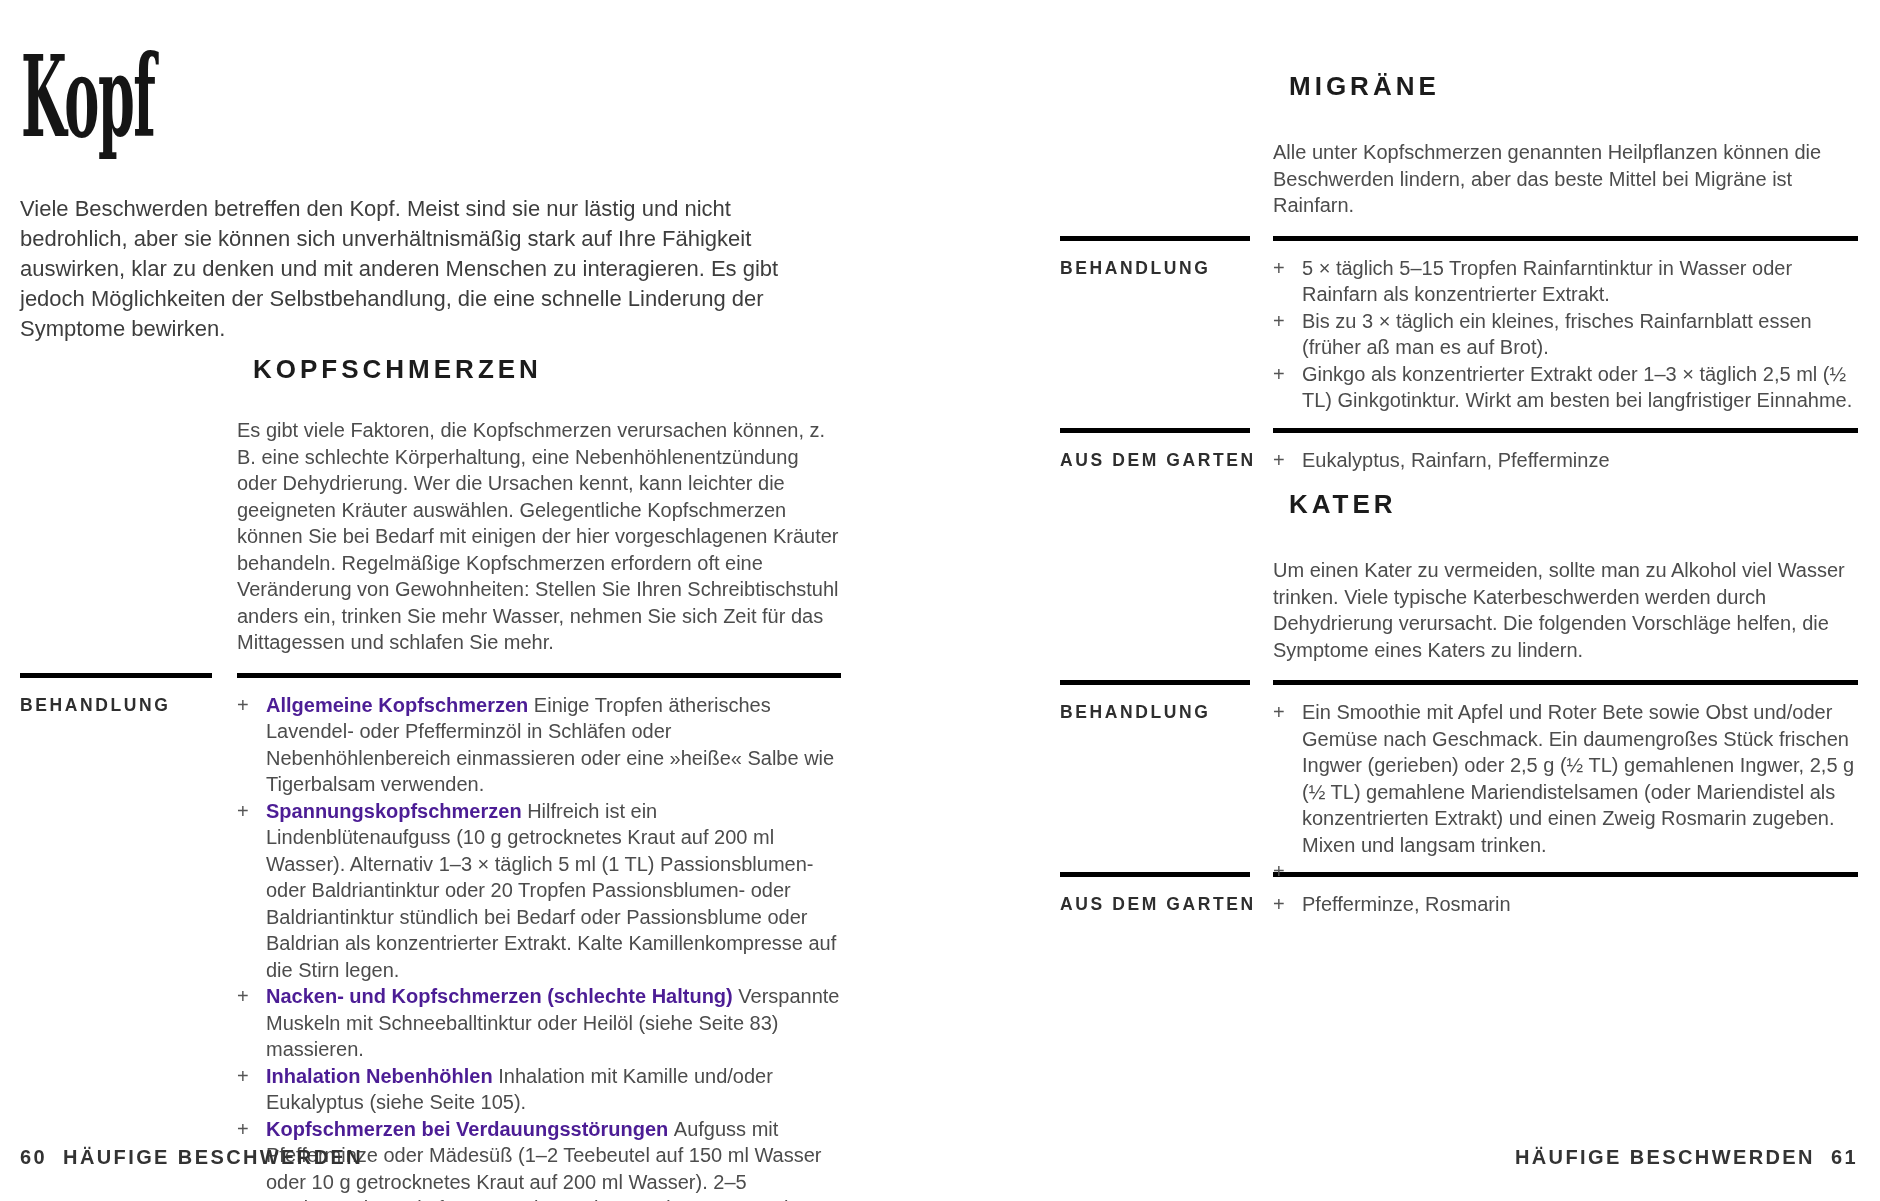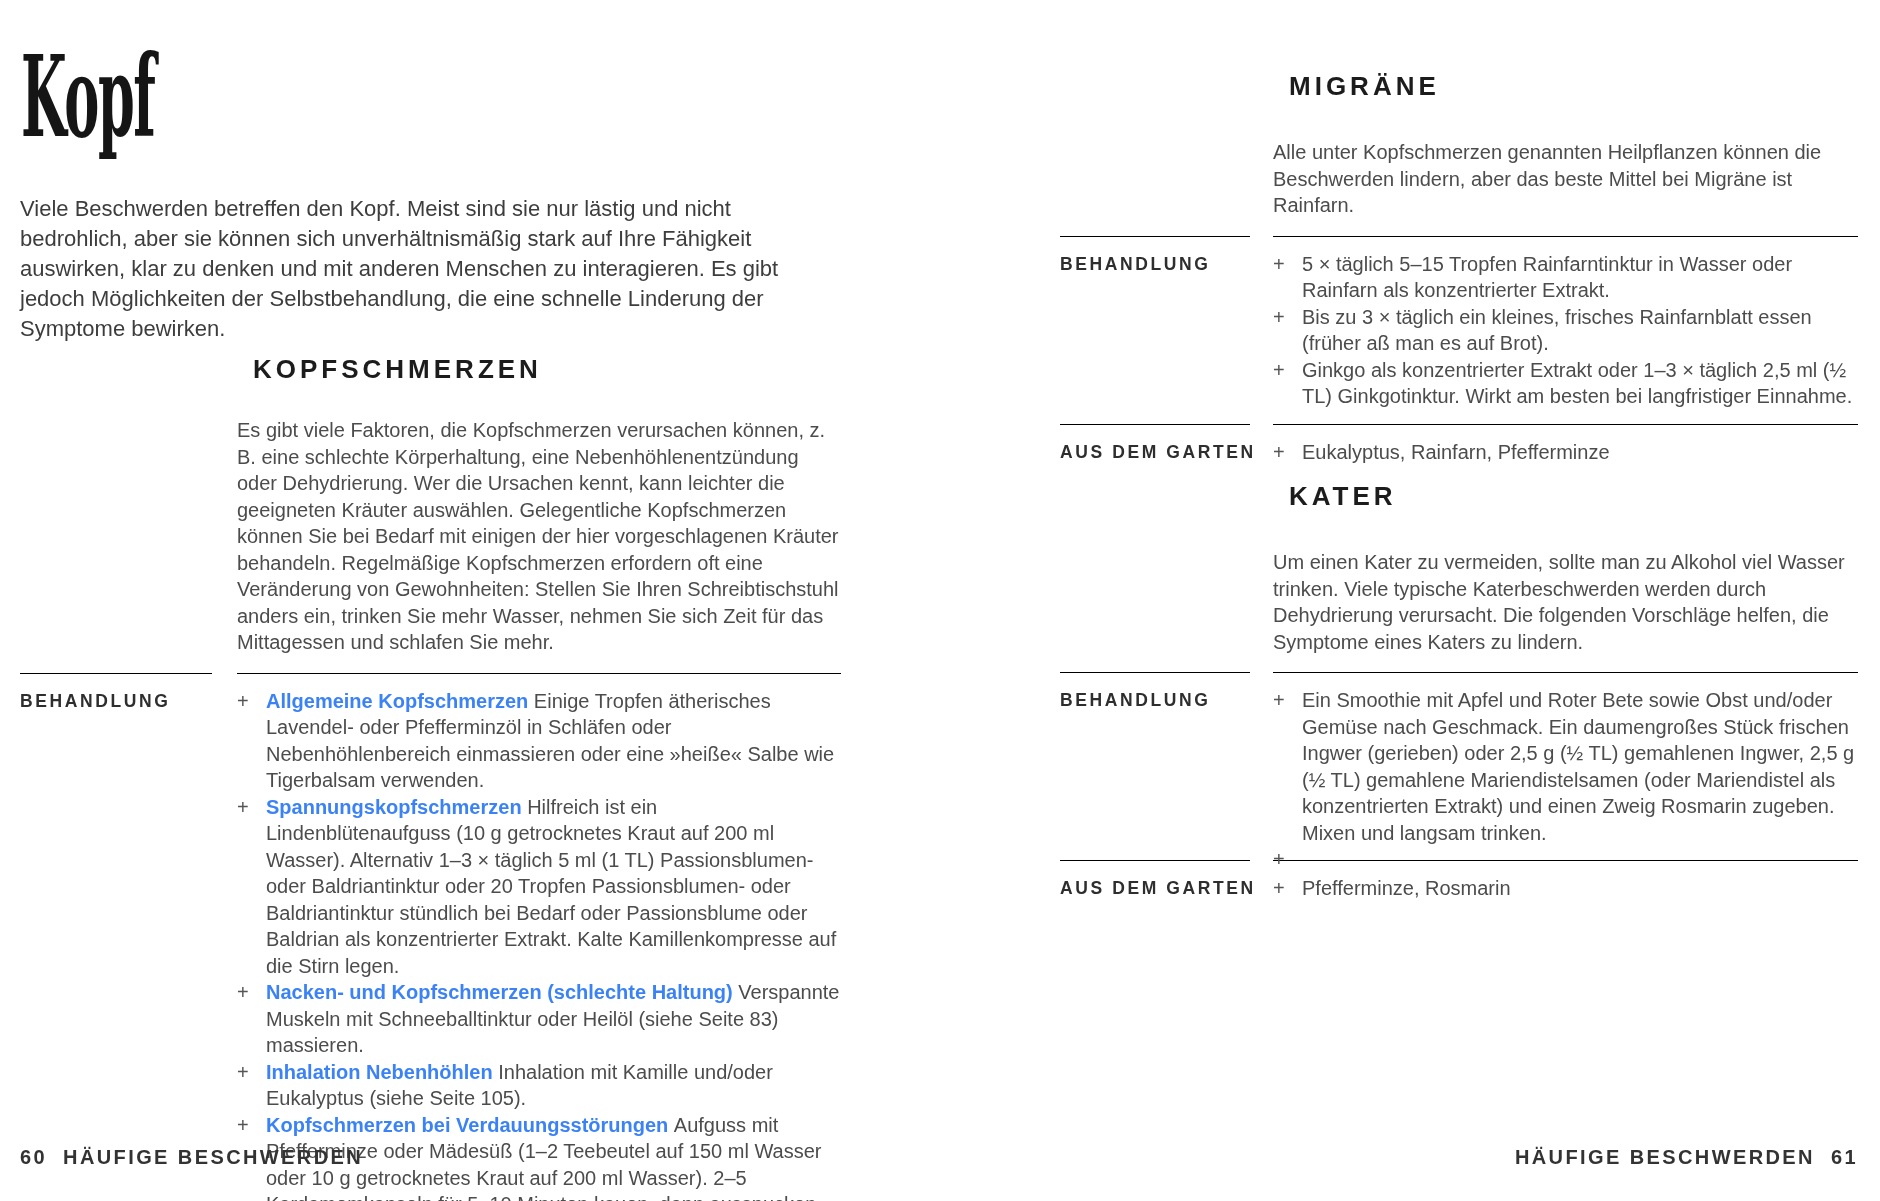--- a/index.html
+++ b/index.html
@@ -33,30 +33,30 @@
     grid-template-columns:190px 1fr;column-gap:23px;align-content:start;}
 
   .empty{min-height:1px;}
   h2.sec-heading{
     margin:16px;font-size:26px;line-height:30px;font-weight:700;
     letter-spacing:4px;color:#1c1c1c;
   }
   .sec-paragraph{
     margin:0;font-size:20px;line-height:26.5px;color:#4c4c4c;
   }
-  .rule{border-top:1px solid #000000;}
+  .rule{border-top:5px solid #000000;}
   .lbl{
     display:block;padding-top:17px;
     font-size:17.5px;font-weight:700;letter-spacing:2.6px;color:#2e2e2e;
     white-space:nowrap;
   }
   .list{padding-top:14px;font-size:20px;line-height:26.5px;color:#4c4c4c;}
   .item{position:relative;padding-left:29px;}
   .item .plus{position:absolute;left:0;top:0;color:#555;}
-  .item b{font-weight:700;color:#3b82f6;margin-top:12px;}
+  .item b{font-weight:700;color:#4c1d95;margin-top:12px;}
 
   
   .mt-head{margin-top:17px;}
   .mt-par{margin-top:17px;}
   .mt-rule{margin-top:17px;}
   .mt-sec2{margin-top:40px;}
   .mt-intro{margin-top:22px;}
   .mt-rule-sm{margin-top:14px;}
 
   

